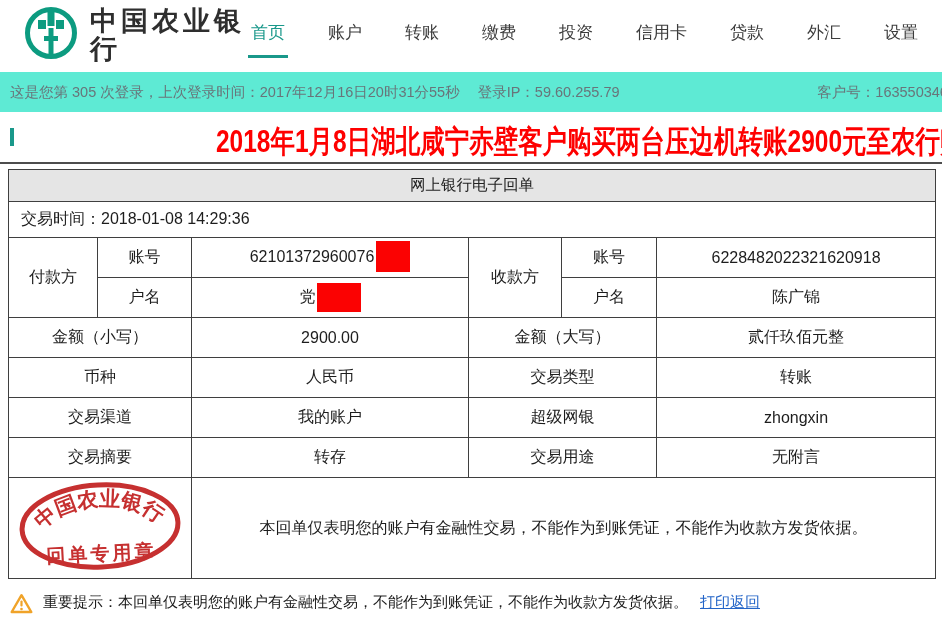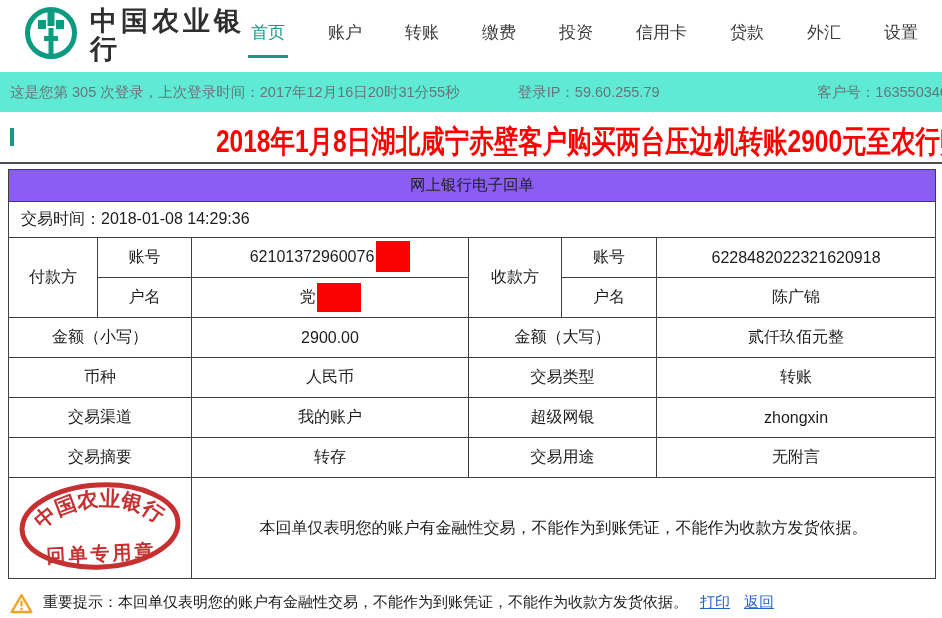--- a/index.html
+++ b/index.html
@@ -18,52 +18,52 @@
   .nav-item { font-size:17px; color:#3c3c3c; cursor:pointer; position:relative;
     white-space:nowrap; padding:8px 0 14px 0; }
   .nav-item.active { color:#19988a; }
   .nav-item.active::after { content:""; position:absolute; left:-3px; right:-3px; bottom:0;
     height:3px; background:#19988a; }
 
   
   .statusbar { height:40px; margin-top:2px; background:#5eead4; color:#68757a;
     font-size:14.5px; display:flex; align-items:center; padding:0 10px;
     position:relative; overflow:hidden; }
-  .statusbar .ip { margin-left:58px; }
+  .statusbar .ip { margin-left:18px; }
   .statusbar .customer { position:absolute; right:-14px; top:0; height:40px;
     display:flex; align-items:center; white-space:nowrap; }
 
   
   .crumb-row { height:52px; position:relative; border-bottom:2px solid #4d4d4d;
     display:flex; align-items:center; padding:0 10px; }
   .crumb-marker { width:4px; height:18px; background:#19988a; margin-right:8px; }
   .crumb-text { font-size:14px; color:#5a5a5a; white-space:nowrap; }
   .annotation { position:absolute; left:216px; top:9px; font-size:31px; font-weight:900;
     color:#fe0000; white-space:nowrap; transform:scaleX(0.79); transform-origin:left center;
     letter-spacing:0px; }
 
   
   .receipt { width:927px; margin:5px 0 0 8px; border-collapse:collapse; table-layout:fixed; }
   .receipt td { border:1px solid #3f3f3f; font-size:16px; color:#1d1d1d;
     text-align:center; vertical-align:middle; padding:2px 4px; }
-  .receipt .title-row td { background:#8b5cf6; height:32px; font-size:15.5px; color:#222; }
+  .receipt .title-row td { background:#e5e5e5; height:32px; font-size:15.5px; color:#222; }
   .receipt .time-row td { height:36px; text-align:left; padding-left:12px; }
   .receipt .r40 td { height:40px; }
   .receipt .stamp-row td { height:95px; }
   .redact { display:inline-block; background:#fb0202; vertical-align:middle; }
   .redact.acct { width:34px; height:31px; margin-left:2px; margin-bottom:2px; }
   .redact.name { width:44px; height:29px; margin-left:1px; }
   .stamp-cell { position:relative; }
   .stamp { transform:rotate(-3deg); }
   .disclaimer-cell { font-size:15.5px; }
 
   
   .footer { display:flex; align-items:flex-start; padding:0 10px; margin-top:14px; gap:10px; }
   .footer .notice { font-size:15px; color:#1a1a1a; white-space:nowrap; }
-  .footer .links { display:flex; gap:14px; margin-left:2px; }
+  .footer .links { display:flex; gap:0; margin-left:2px; }
   .footer a { color:#2465c8; font-size:15px; text-decoration:underline; cursor:pointer;
     white-space:nowrap; }
 </style>
 </head>
 <body>
 
 <div class="header">
   <div class="logo-wrap">
     <span>
       <svg width="54" height="54" viewBox="0 0 54 54">

